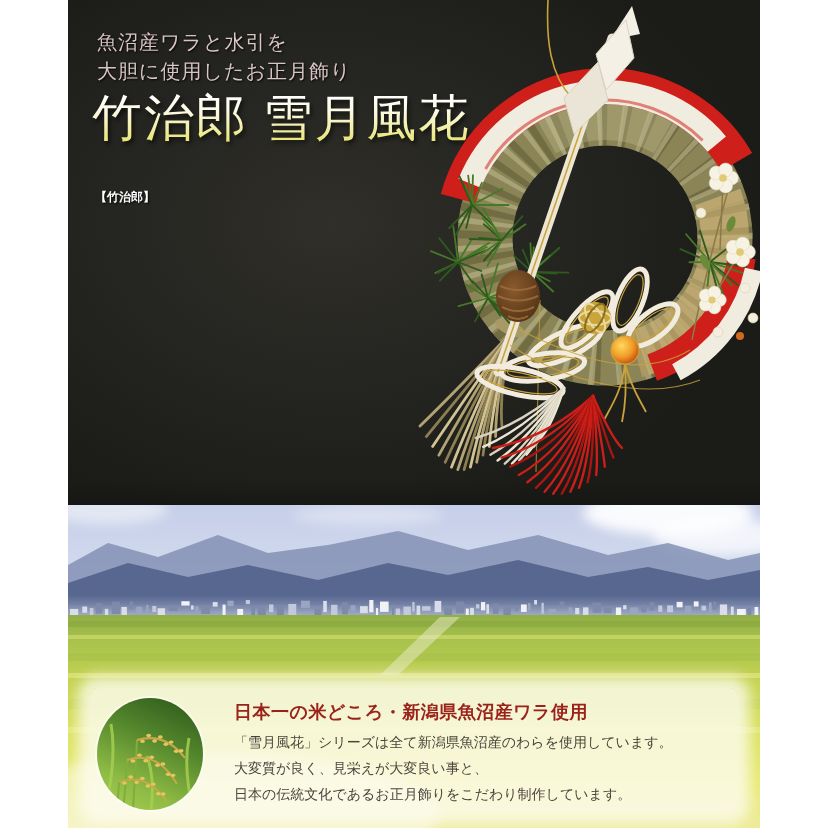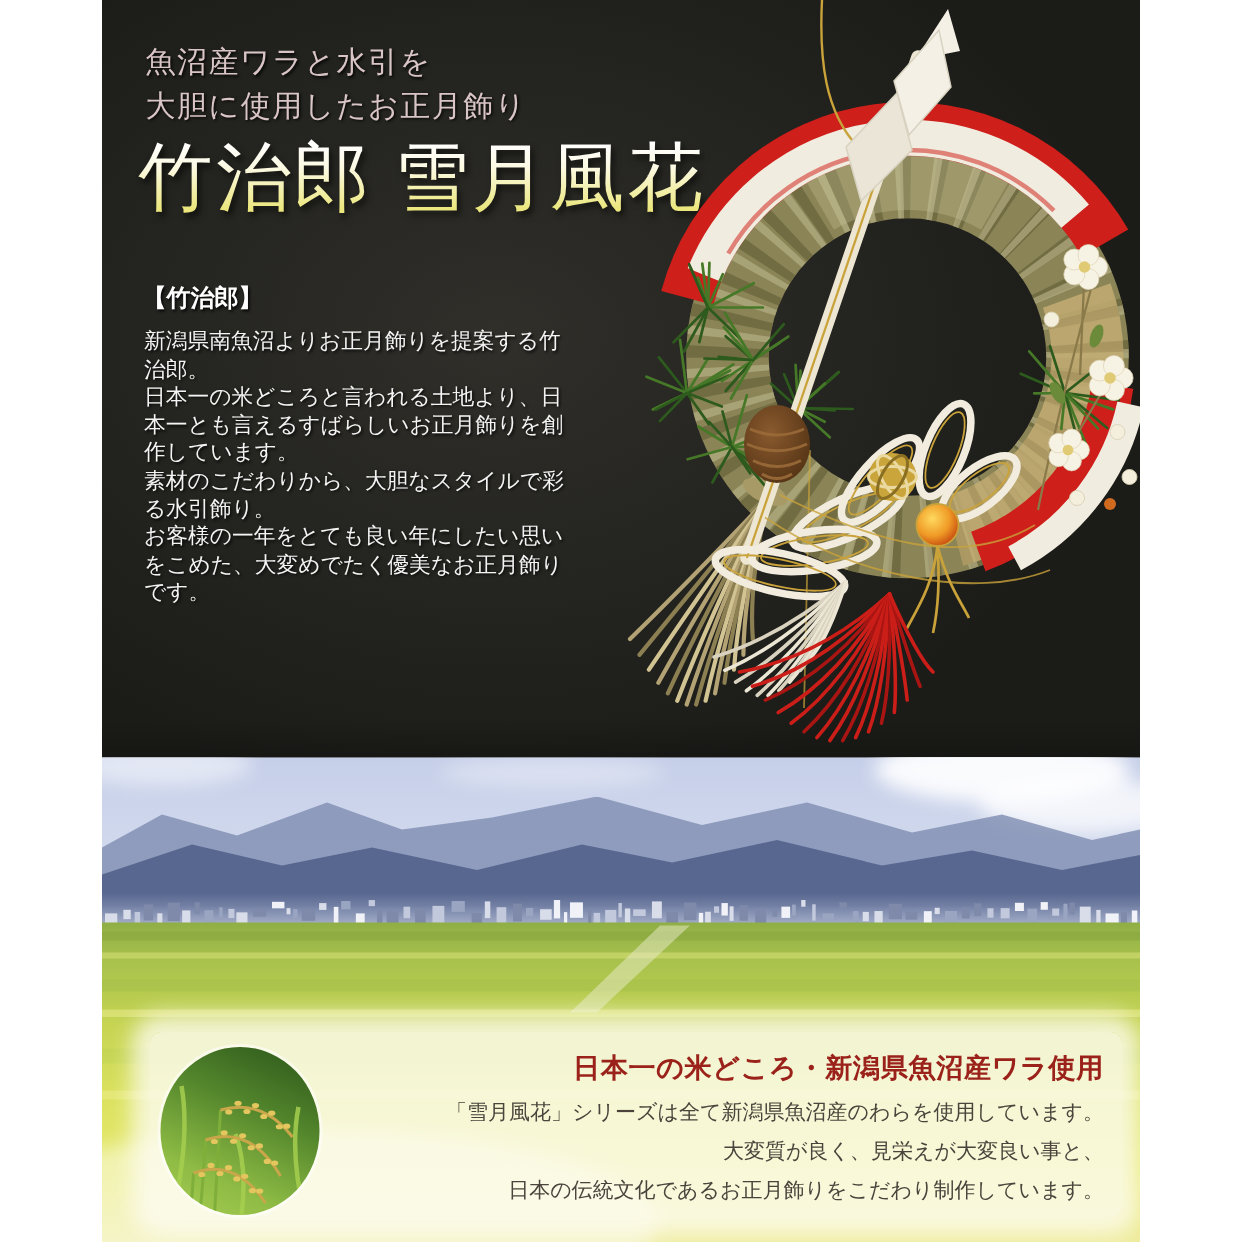--- a/index.html
+++ b/index.html
@@ -15,33 +15,33 @@
   .tagline{position:absolute;left:29px;top:28px;width:300px;
            font-family:"Liberation Serif","DejaVu Serif",serif;
            font-size:20px;line-height:29px;color:#d9c5c5;letter-spacing:1px;
            text-shadow:1px 1px 2px rgba(0,0,0,.9);}
   .title{position:absolute;left:24px;top:88px;margin:0;width:460px;
          font-family:"Liberation Serif","DejaVu Serif",serif;font-weight:400;
          font-size:50px;line-height:60px;letter-spacing:2px;
          background:linear-gradient(180deg,#ffffff 12%,#fcf9e2 40%,#ebe77e 85%);
          -webkit-background-clip:text;background-clip:text;color:transparent;
          filter:drop-shadow(2px 3px 2px rgba(0,0,0,.6));}
-  .heading{position:absolute;left:27px;top:189px;font-size:16px;font-weight:bold;
+  .heading{position:absolute;left:27px;top:189px;font-size:12px;font-weight:bold;
            color:#ffffff;text-shadow:1px 1px 2px rgba(0,0,0,.9);}
   .body{position:absolute;left:28px;width:300px;font-size:14.5px;line-height:18.6px;
         color:#f4f4f4;text-shadow:1px 1px 2px rgba(0,0,0,.85);}
   .p1{top:219px;}
   .p2{top:419px;}
   #wreath{position:absolute;right:0;top:0;width:400px;height:498px;}
 
   
   .photo{position:absolute;left:0;top:505px;width:692px;height:323px;overflow:hidden;background:#cdd5ea;}
   #scenery{position:absolute;left:0;top:0;width:692px;height:323px;}
-  .panel{position:absolute;left:32px;top:183px;width:648px;height:124px;border-radius:8px;
-         background:rgba(253,251,241,.8);box-shadow:0 0 14px 12px rgba(253,251,241,.8);text-align:right;}
+  .panel{position:absolute;left:22px;top:183px;width:648px;height:124px;border-radius:8px;
+         background:rgba(253,251,241,.8);box-shadow:0 0 14px 12px rgba(253,251,241,.8);}
   .circle{position:absolute;left:7px;top:10px;width:106px;height:112px;border-radius:50%;
           overflow:hidden;background:linear-gradient(205deg,#2f5a1c 5%,#53862c 38%,#8fbc45 75%,#a8cd52 100%);
           box-shadow:0 0 0 2px rgba(255,255,255,.55);}
   .circle svg{width:106px;height:112px;display:block;}
   .pcol{position:absolute;left:144px;top:12px;width:492px;}
   .ptitle{font-family:"Liberation Serif","DejaVu Serif",serif;font-weight:bold;
           font-size:18px;line-height:24px;color:#9b221a;letter-spacing:.5px;margin-bottom:6px;}
   .ptext{font-family:"Liberation Serif","DejaVu Serif",serif;
          font-size:14px;line-height:26px;color:#4a443c;}
 </style>
@@ -49,30 +49,20 @@
 <body>
 
 <div class="page">
  <div class="col">
 
   <section class="hero">
     <div class="tagline pre">魚沼産ワラと水引を
 大胆に使用したお正月飾り</div>
     <h1 class="title">竹治郎 雪月風花</h1>
     <div class="heading">【竹治郎】</div>
-    <div class="body p1 pre">新潟県南魚沼よりお正月飾りを提案する竹
-治郎。
-日本一の米どころと言われる土地より、日
-本一とも言えるすばらしいお正月飾りを創
-作しています。
-素材のこだわりから、大胆なスタイルで彩
-る水引飾り。
-お客様の一年をとても良い年にしたい思い
-をこめた、大変めでたく優美なお正月飾り
-です。</div>
 
     <svg id="wreath" viewBox="0 0 400 498">
       <defs>
         <radialGradient id="amber" cx="38%" cy="35%" r="75%">
           <stop offset="0%" stop-color="#ffd95e"></stop>
               <stop offset="55%" stop-color="#ef9a26"></stop>
               <stop offset="100%" stop-color="#bf3a0a"></stop>
         </radialGradient>
         <radialGradient id="cone" cx="40%" cy="35%" r="80%">
           <stop offset="0%" stop-color="#8a5a2e"></stop>

